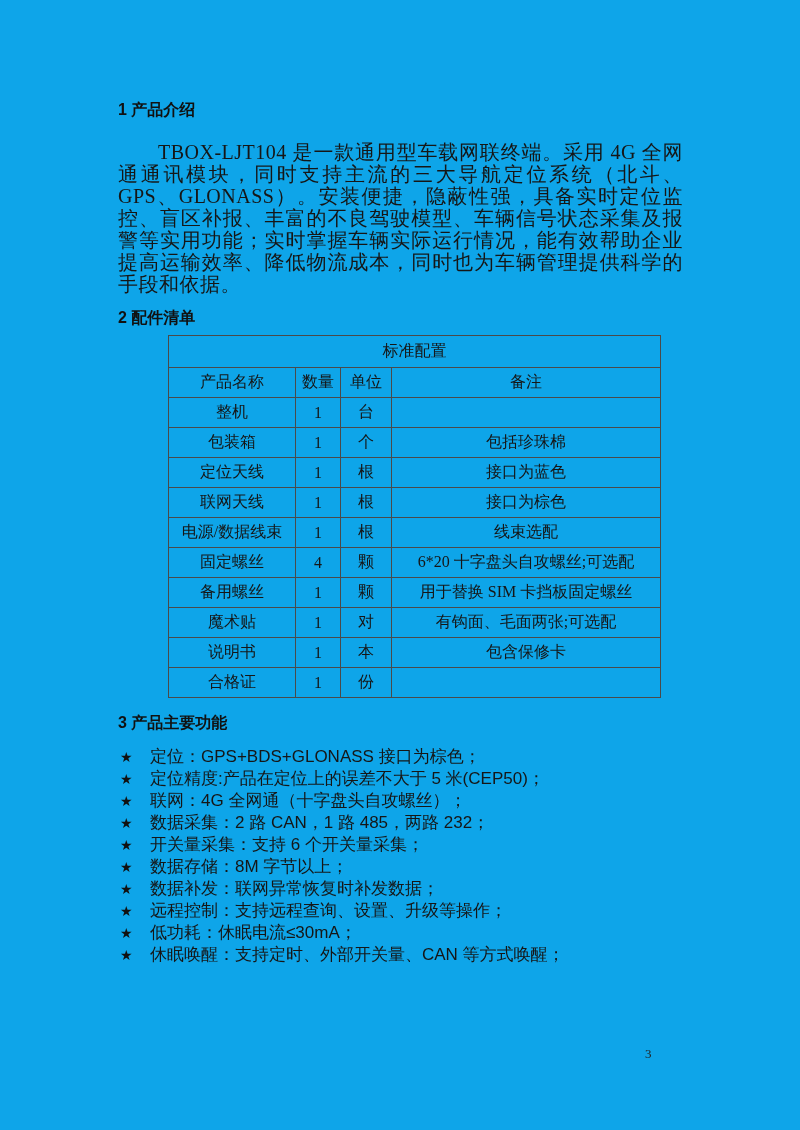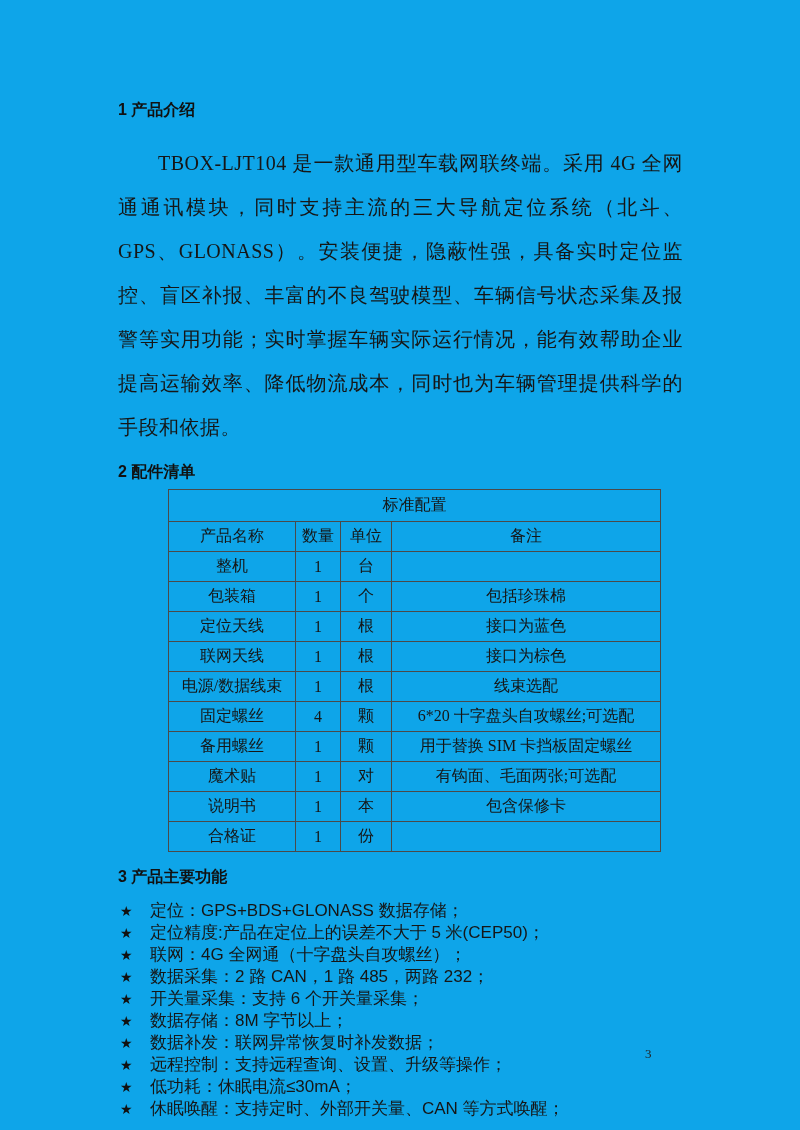--- a/index.html
+++ b/index.html
@@ -22,21 +22,21 @@
     font-weight:700;
     font-size:16px;
     line-height:20px;
     color:#111;
   }
   .sec-heading.h2{margin-top:13px;}
   .sec-heading.h3{margin-top:15px;}
   .intro{
     margin:21px 0 0 0;
     font-size:20px;
-    line-height:44px;
+    line-height:22px;
     text-align:justify;
     text-indent:2em;
     letter-spacing:0.5px;
     color:#161616;
   }
   table.acc{
     margin:7px 0 0 50px;
     border-collapse:collapse;
     table-layout:fixed;
     width:492px;
@@ -173,21 +173,21 @@
           <td></td>
         </tr>
       </tbody>
     </table>
 
     <h2 class="sec-heading h3">3 产品主要功能</h2>
 
     <ul class="features">
       <li>
         <span class="star">★</span>
-        <span>定位：GPS+BDS+GLONASS 数据存储；</span>
+        <span>定位：GPS+BDS+GLONASS 接口为棕色；</span>
       </li>
       <li>
         <span class="star">★</span>
         <span>定位精度:产品在定位上的误差不大于 5 米(CEP50)；</span>
       </li>
       <li>
         <span class="star">★</span>
         <span>联网：4G 全网通（十字盘头自攻螺丝）；</span>
       </li>
       <li>

